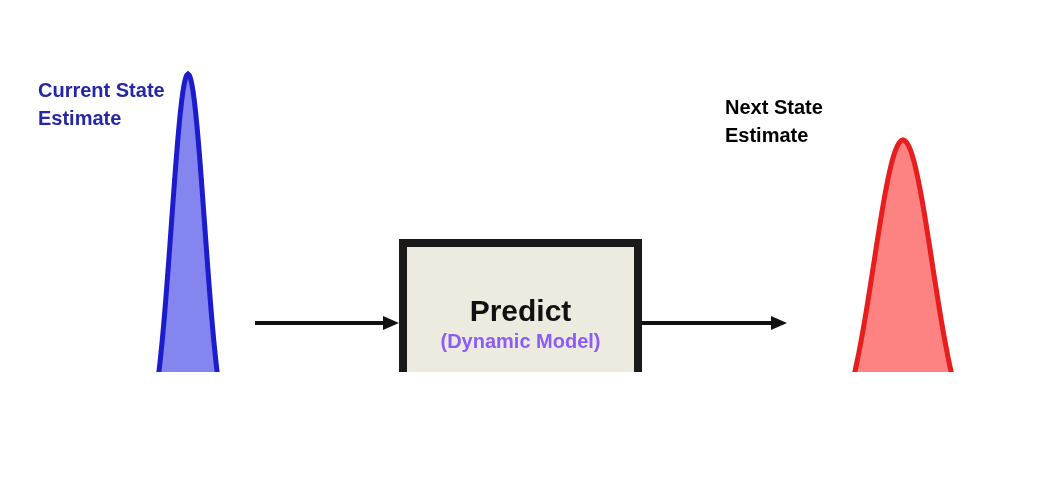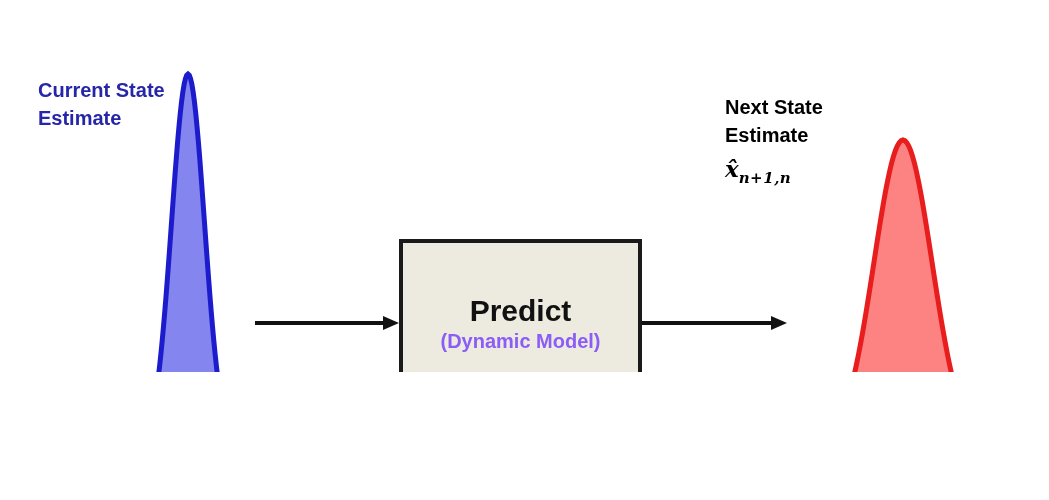--- a/index.html
+++ b/index.html
@@ -44,21 +44,21 @@
     vertical-align: -6px;
     letter-spacing: 0.5px;
   }
   .predict-box {
     position: absolute;
     left: 399px;
     top: 239px;
     width: 243px;
     height: 168px;
     box-sizing: border-box;
-    border: 4px solid #c2410c;
+    border: 8px solid #c2410c;
     background: #edebe0;
     display: flex;
     flex-direction: column;
     align-items: center;
     justify-content: center;
     gap: 3px;
   }
   .predict-title {
     font-size: 30px;
     font-weight: bold;
@@ -93,21 +93,20 @@
     </svg>
 
   <div class="label-block pos-left" style="color: rgb(38, 38, 168);">
     <div class="label-line">Current State</div>
     <div class="label-line">Estimate</div>
   </div>
 
   <div class="label-block pos-right" style="color: #000000;">
     <div class="label-line">Next State</div>
     <div class="label-line">Estimate</div>
-    <div class="math-label math-first"><span>x̂</span><span class="subscript">n+1,n</span></div>
   </div>
 
   <div class="predict-box" style="background: rgb(237, 235, 224); border-color: rgb(26, 26, 26);">
     <div class="predict-title" style="color: rgb(17, 17, 17);">Predict</div>
     <div class="predict-subtitle" style="color: #8b5cf6;">(Dynamic Model)</div>
   </div>
 
 </div>
 
 </body></html>

